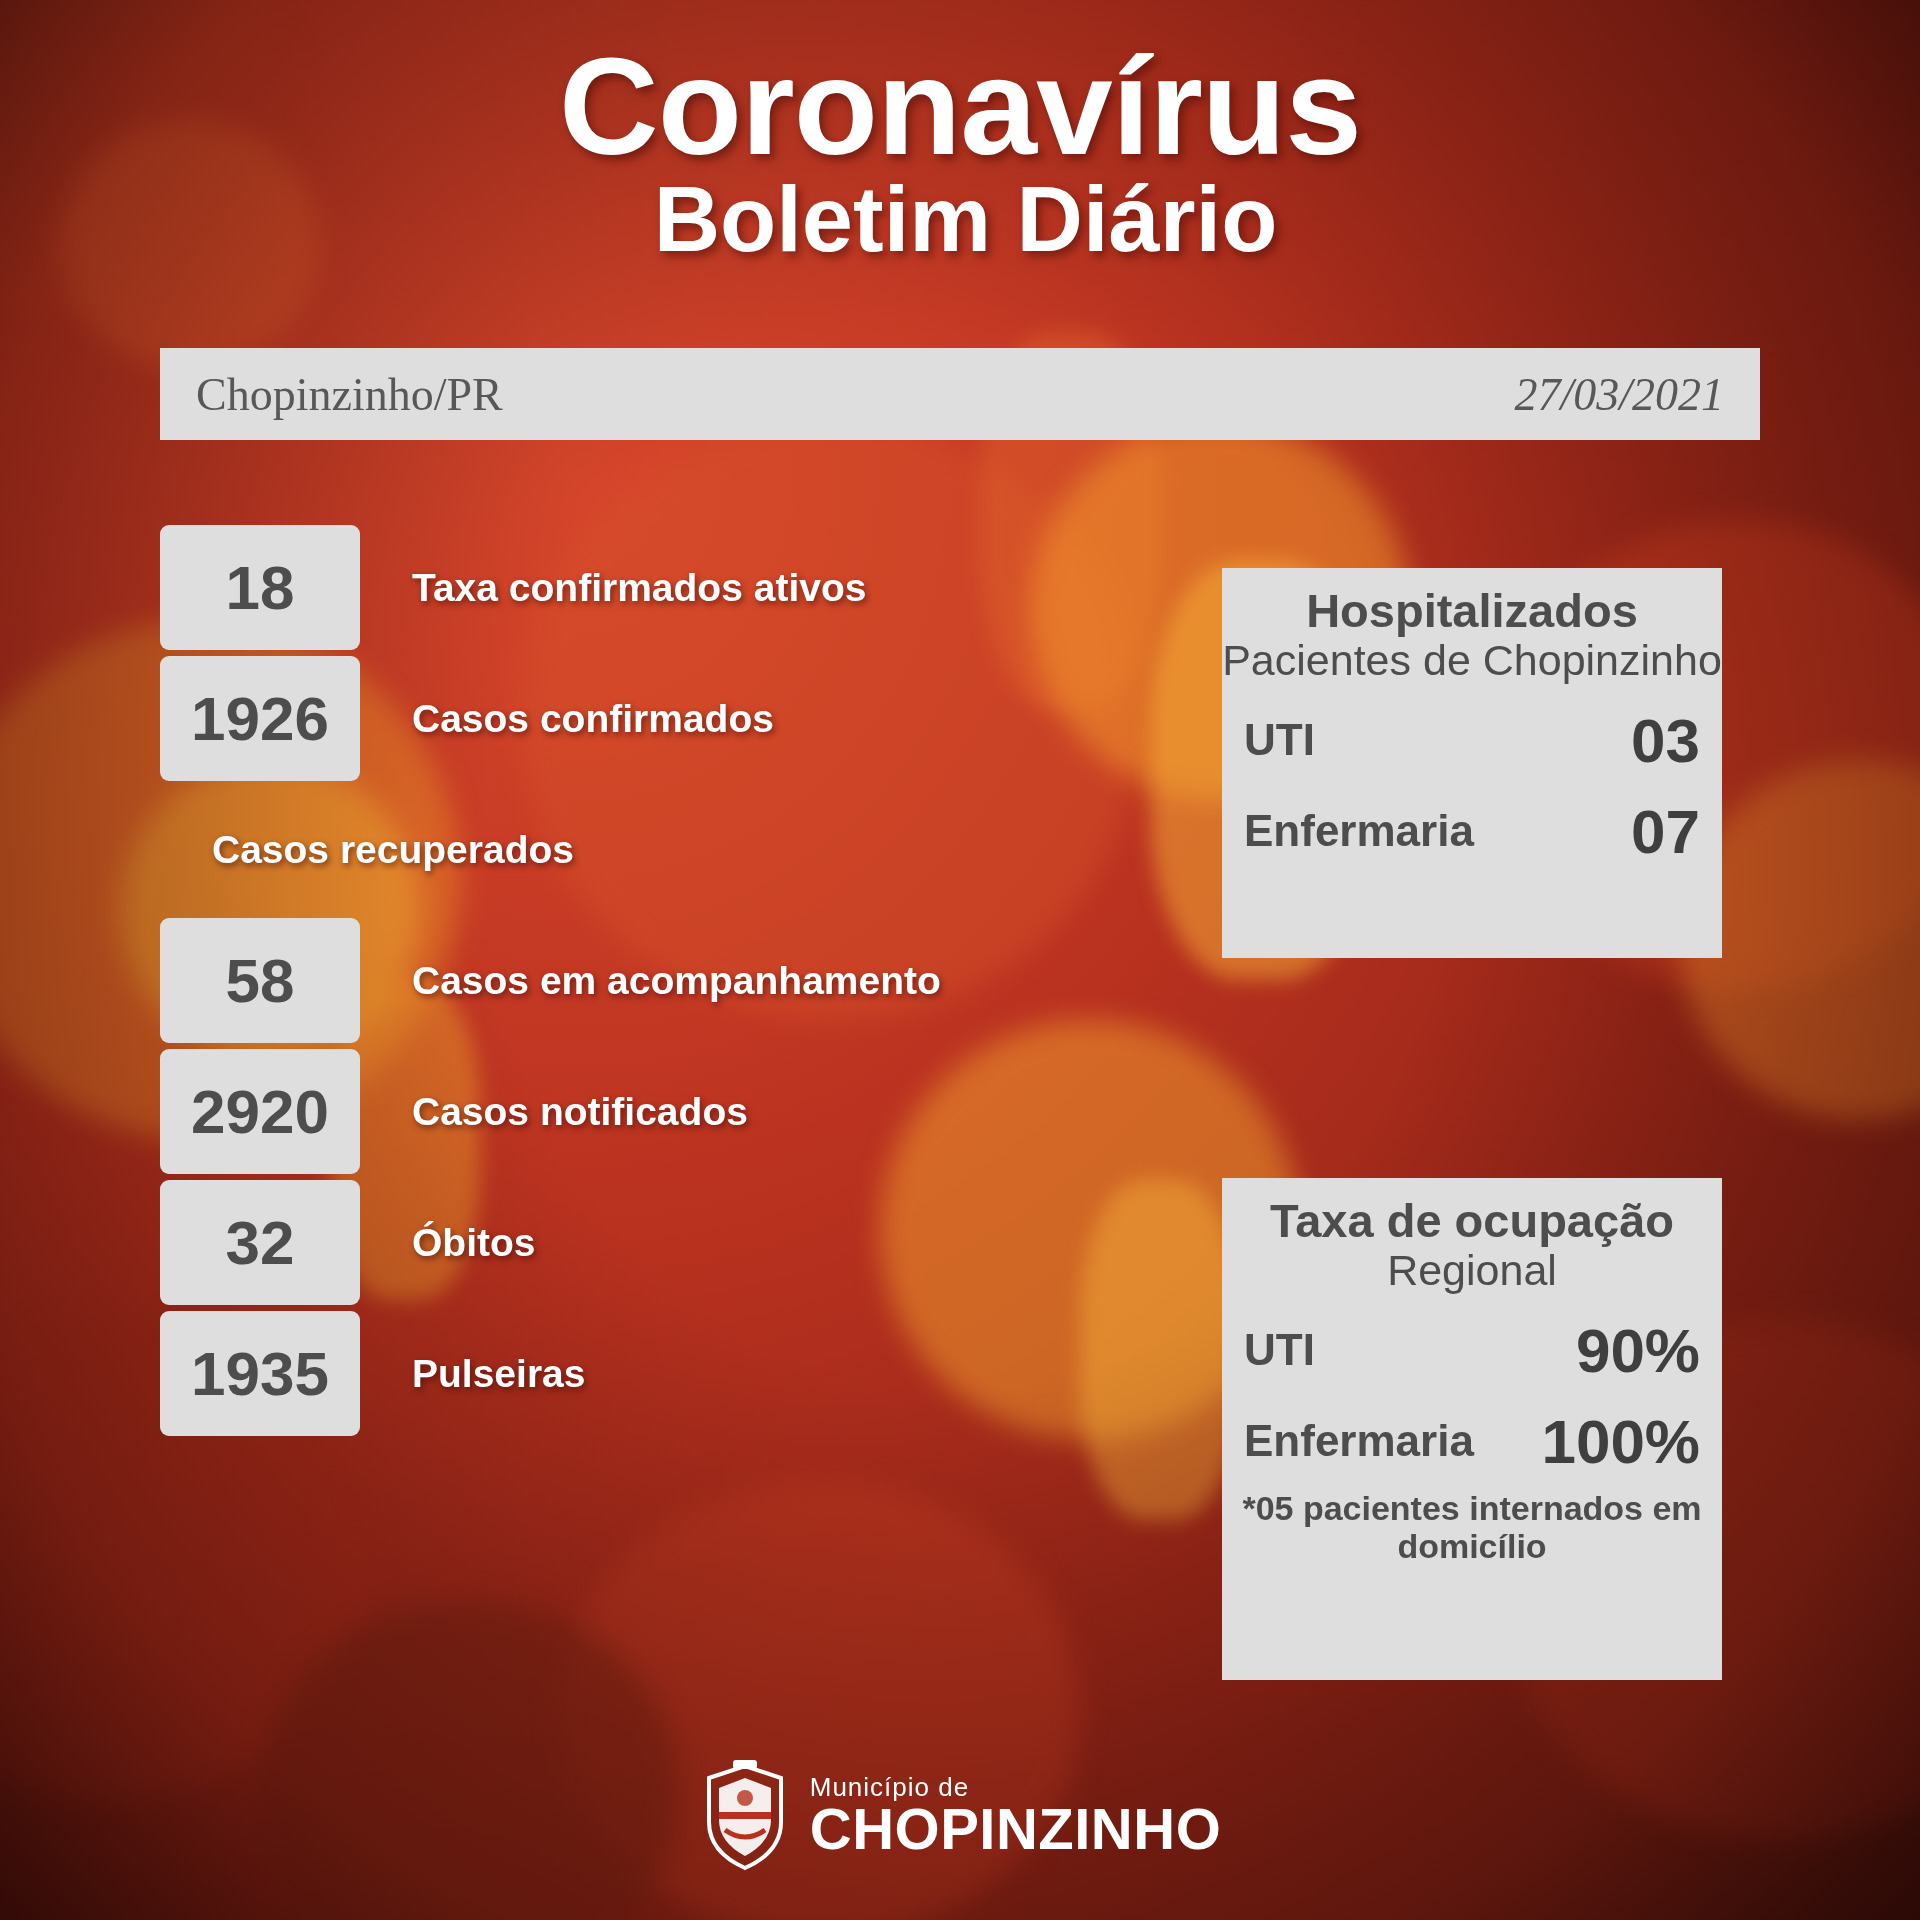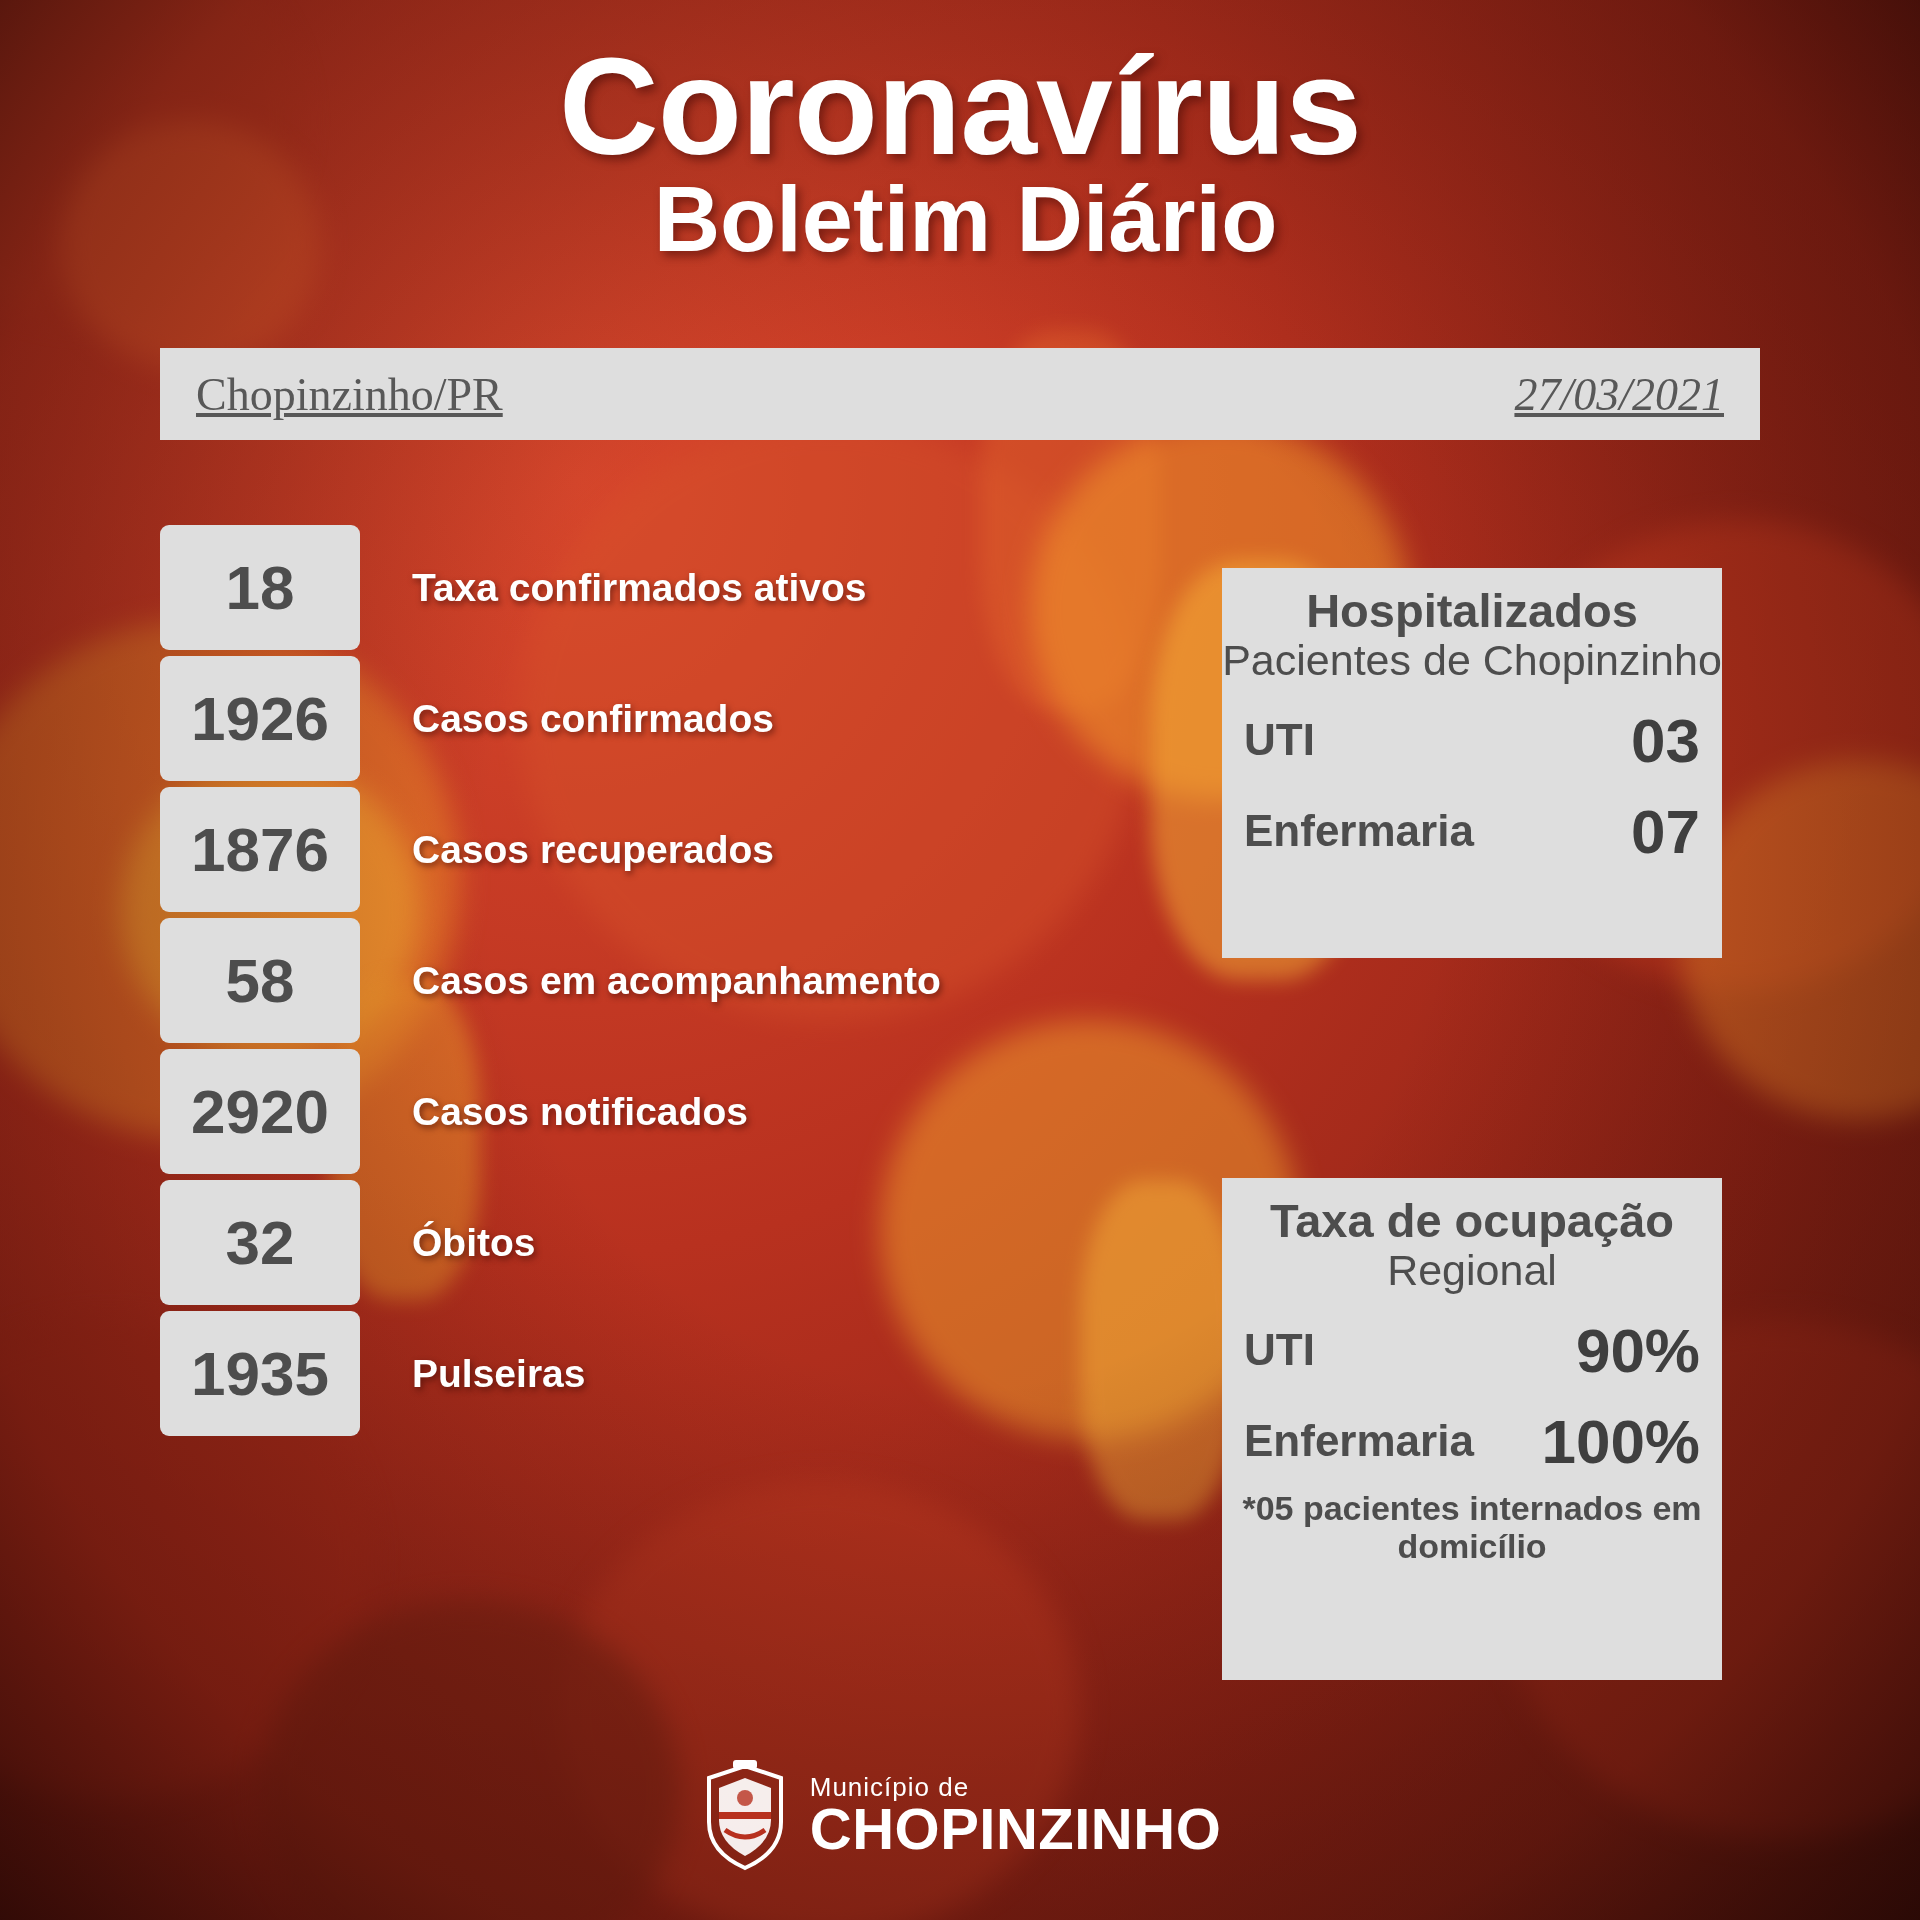--- a/index.html
+++ b/index.html
@@ -77,21 +77,20 @@
     display: flex;
     align-items: center;
     justify-content: space-between;
     padding: 0 36px;
     box-sizing: border-box;
   }
   .locbar span {
     font-family: "Liberation Serif", serif;
     font-size: 46px;
     color: #585858;
-    text-decoration: underline;
   }
   .loc-date { font-style: italic; }
 
   
   .stats {
     position: absolute;
     left: 160px;
     top: 522px;
     width: 1060px;
   }
@@ -249,21 +248,20 @@
       <div class="stat-num">18</div>
       <div class="stat-label">Taxa confirmados ativos</div>
     </div>
 
     <div class="stat-row">
       <div class="stat-num">1926</div>
       <div class="stat-label">Casos confirmados</div>
     </div>
 
     <div class="stat-row">
-      <div class="stat-num">1876</div>
       <div class="stat-label">Casos recuperados</div>
     </div>
 
     <div class="stat-row">
       <div class="stat-num">58</div>
       <div class="stat-label">Casos em acompanhamento</div>
     </div>
 
     <div class="stat-row">
       <div class="stat-num">2920</div>

